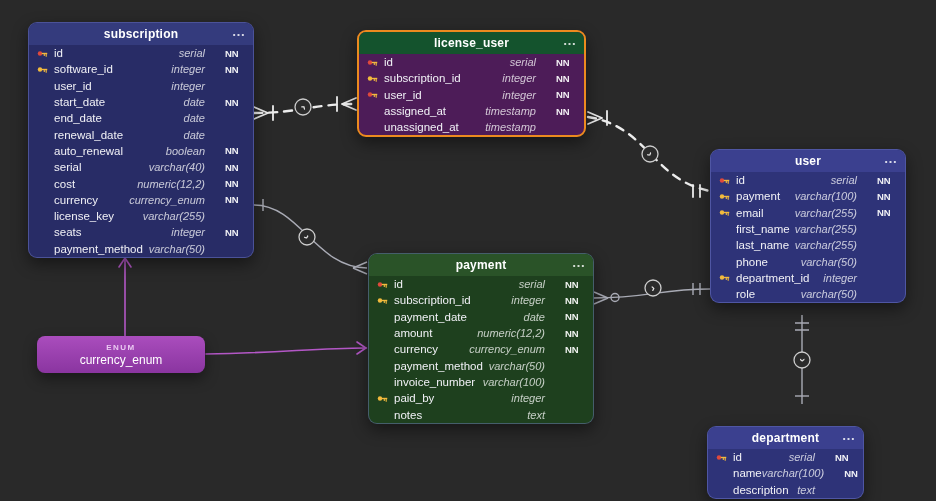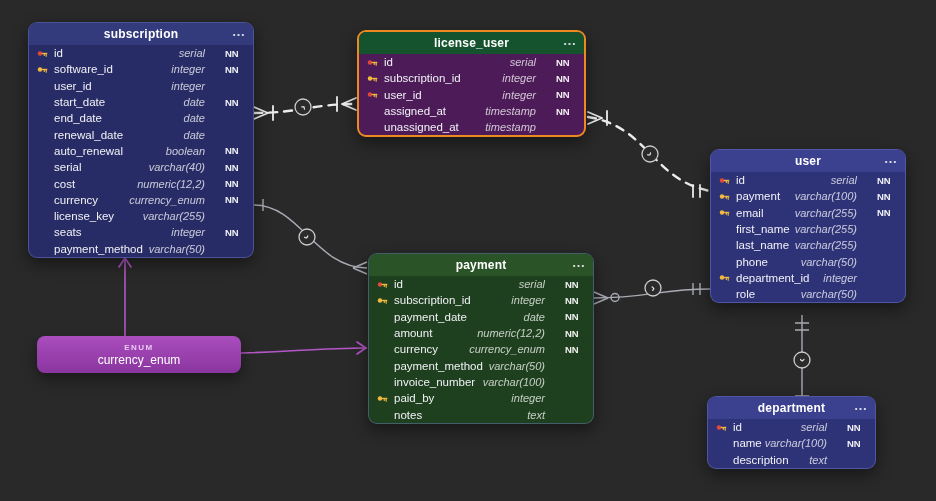--- a/index.html
+++ b/index.html
@@ -410,21 +410,21 @@
         <span class="f-type">integer</span>
         <span class="f-nn"></span>
       </div>
       <div class="t-row">
         <span class="f-icon"></span>
         <span class="f-name">role</span>
         <span class="f-type">varchar(50)</span>
         <span class="f-nn"></span>
       </div>
     </div>
-    <div class="table" style="left: 707px; top: 396px; width: 169px; background: rgb(46, 51, 120);">
+    <div class="table" style="left: 707px; top: 426px; width: 157px; background: rgb(46, 51, 120);">
       <div class="t-head" style="background: rgb(59, 64, 143);">
         <span class="t-title">department</span>
         <span class="t-menu">⋯</span>
       </div>
       <div class="t-row">
         <span class="f-icon">
           <svg width="11" height="11" viewBox="0 0 22 22">
             <circle cx="6" cy="11" r="4.5" fill="#e0493c"></circle>
             <rect x="9.5" y="9.6" width="11" height="2.8" fill="#f2ba3d"></rect>
             <rect x="13.5" y="12" width="2.2" height="4" fill="#f2ba3d"></rect>
@@ -441,17 +441,17 @@
         <span class="f-type">varchar(100)</span>
         <span class="f-nn">NN</span>
       </div>
       <div class="t-row">
         <span class="f-icon"></span>
         <span class="f-name">description</span>
         <span class="f-type">text</span>
         <span class="f-nn"></span>
       </div>
     </div>
-    <div class="enum-node" style="left: 37px; top: 336px; width: 204px; height: 37px; background: linear-gradient(rgb(170, 77, 189), rgb(138, 53, 160));">
+    <div class="enum-node" style="left: 37px; top: 336px; width: 168px; height: 37px; background: linear-gradient(rgb(170, 77, 189), rgb(138, 53, 160));">
       <div class="enum-badge">ENUM</div>
       <div class="enum-name">currency_enum</div>
     </div>
   </div>
 
 </body></html>

